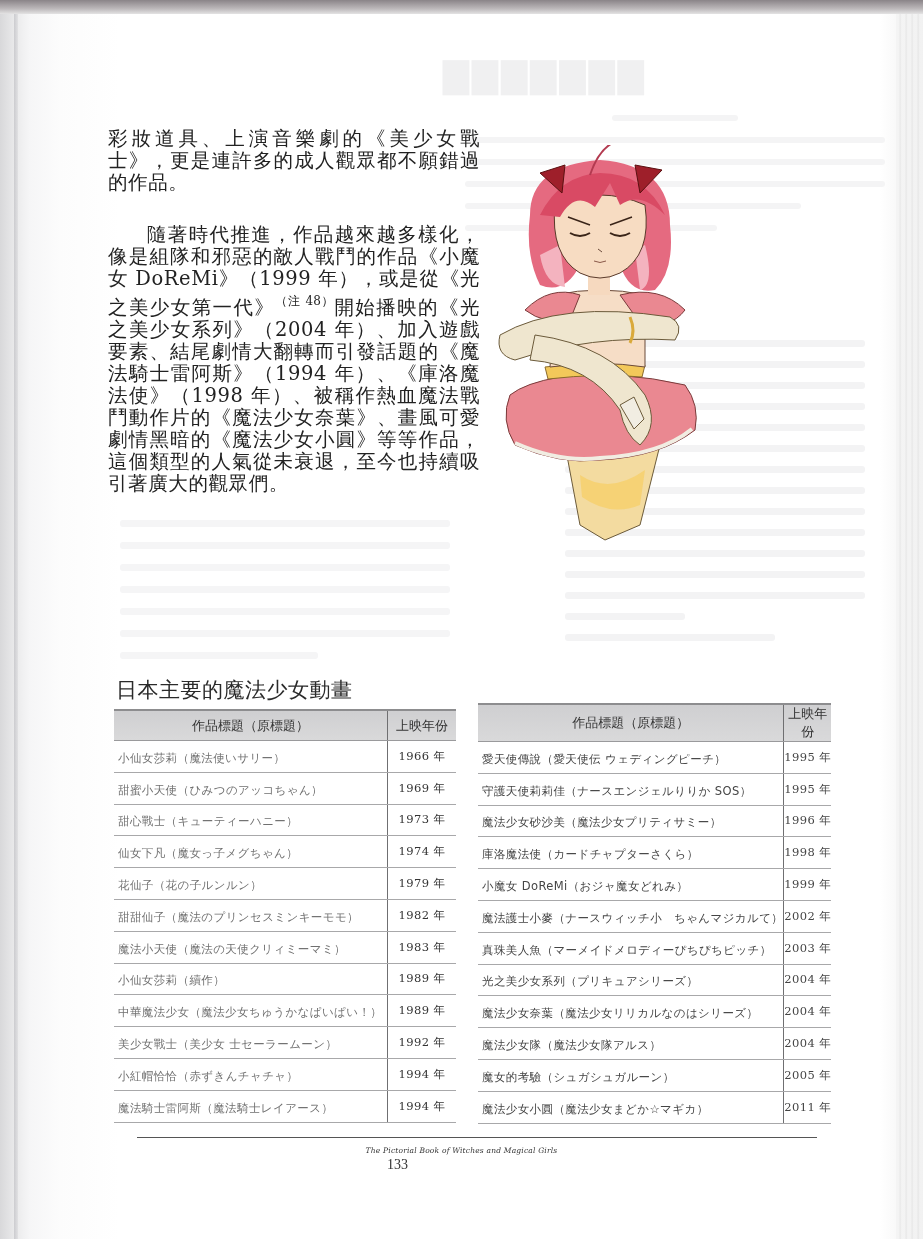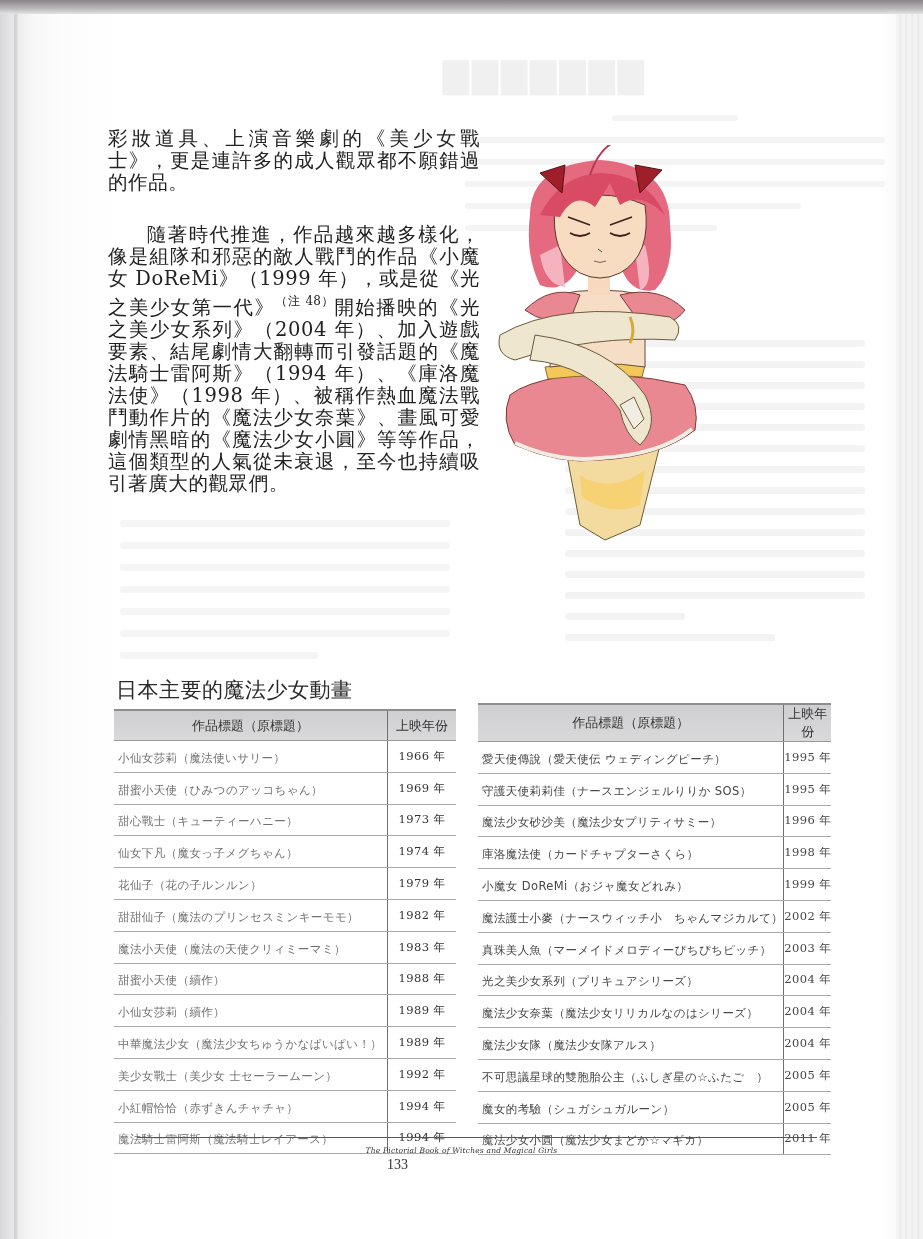--- a/index.html
+++ b/index.html
@@ -220,24 +220,20 @@
       </tr>
     <tr>
         <td class="title">甜甜仙子（魔法のプリンセスミンキーモモ）</td>
         <td class="year">1982 年</td>
       </tr>
     <tr>
         <td class="title">魔法小天使（魔法の天使クリィミーマミ）</td>
         <td class="year">1983 年</td>
       </tr>
     <tr>
-        <td class="title">甜蜜小天使（續作）</td>
-        <td class="year">1988 年</td>
-      </tr>
-    <tr>
         <td class="title">小仙女莎莉（續作）</td>
         <td class="year">1989 年</td>
       </tr>
     <tr>
         <td class="title">中華魔法少女（魔法少女ちゅうかなぱいぱい！）</td>
         <td class="year">1989 年</td>
       </tr>
     <tr>
         <td class="title">美少女戰士（美少女 士セーラームーン）</td>
         <td class="year">1992 年</td>
@@ -295,24 +291,20 @@
       </tr>
     <tr>
         <td class="title">魔法少女奈葉（魔法少女リリカルなのはシリーズ）</td>
         <td class="year">2004 年</td>
       </tr>
     <tr>
         <td class="title">魔法少女隊（魔法少女隊アルス）</td>
         <td class="year">2004 年</td>
       </tr>
     <tr>
-        <td class="title">不可思議星球的雙胞胎公主（ふしぎ星の☆ふたご　）</td>
-        <td class="year">2005 年</td>
-      </tr>
-    <tr>
         <td class="title">魔女的考驗（シュガシュガルーン）</td>
         <td class="year">2005 年</td>
       </tr>
     <tr>
         <td class="title">魔法少女小圓（魔法少女まどか☆マギカ）</td>
         <td class="year">2011 年</td>
       </tr>
   </tbody>
 </table>
 

